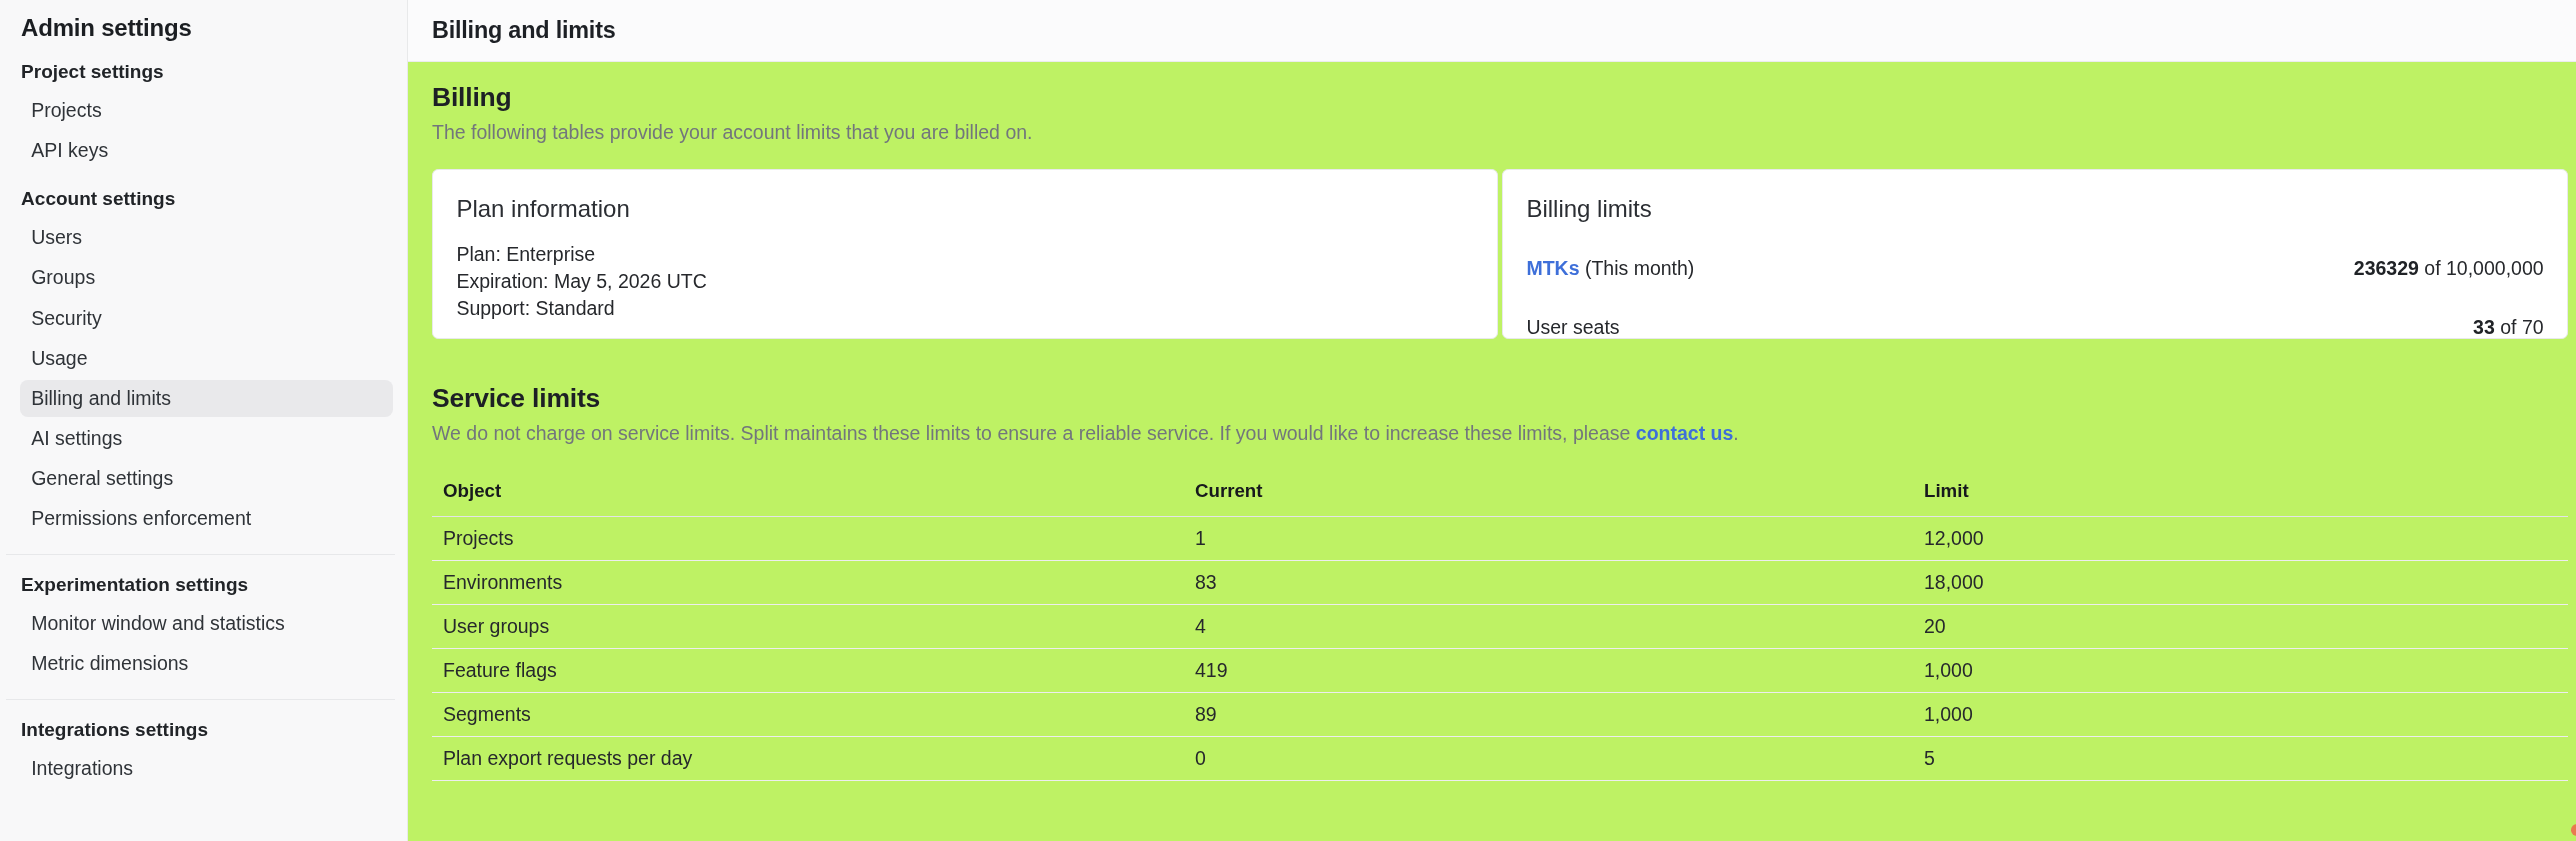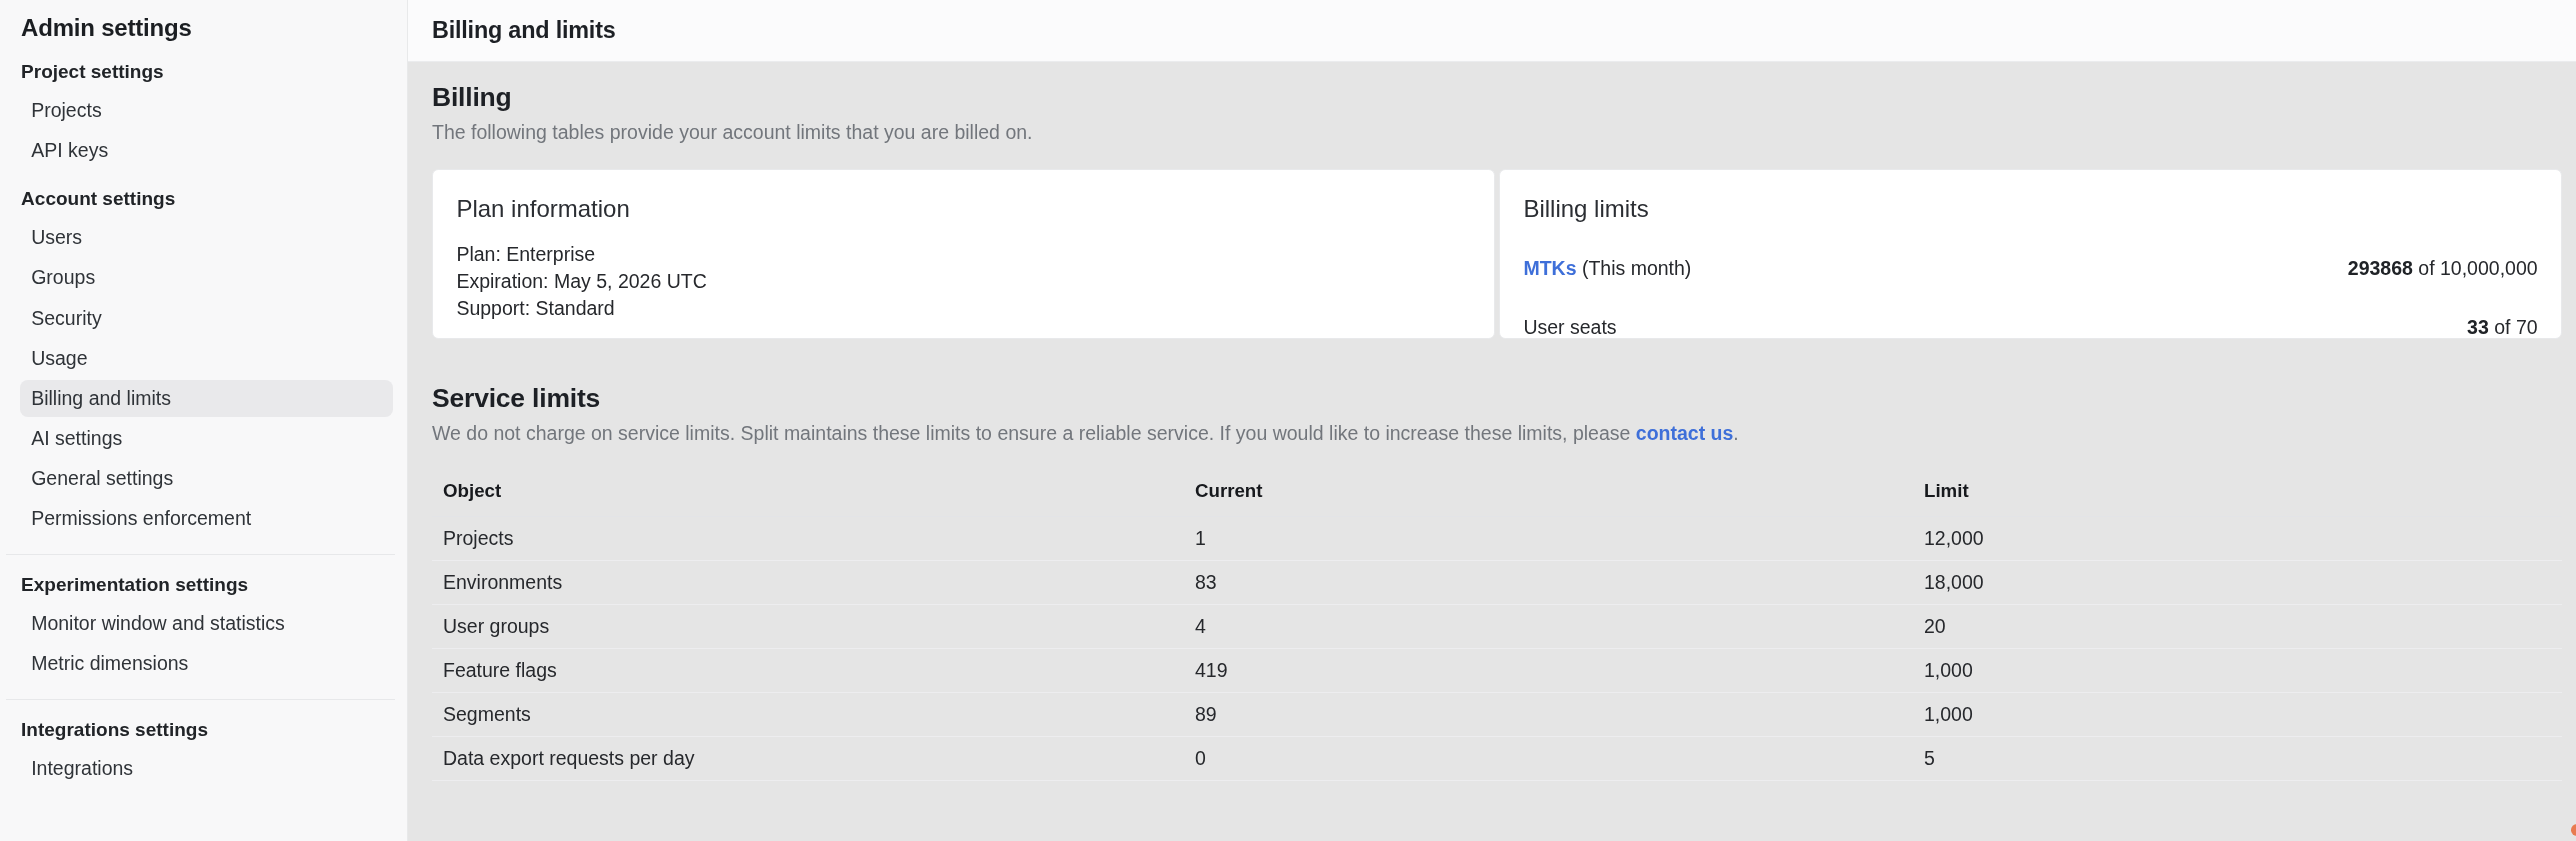--- a/index.html
+++ b/index.html
@@ -42,21 +42,21 @@
   }
 
   
   .main{flex:1;min-width:0;display:flex;flex-direction:column;}
   .topbar{
     height:62px;flex-shrink:0;
     background:#fbfbfc;border-bottom:1.6px solid #ebecee;
     display:flex;align-items:center;padding-left:24px;
     font-size:23.4px;font-weight:700;color:#1d2025;letter-spacing:-0.2px;
   }
-  .content{flex:1;background:#e5e5e5;padding:0 14px 0 24px;overflow:hidden;}
+  .content{flex:1;background:#bef264;padding:0 8px 0 24px;overflow:hidden;}
 
   .section-heading{
     font-size:26.5px;font-weight:700;color:#1d2025;
     margin:20px 0 0;letter-spacing:-0.2px;
   }
   .section-heading.service{margin-top:44px;}
   .section-desc{font-size:19.5px;color:#72767c;margin:7.8px 0 0;}
 
   
   .cards{display:flex;gap:4px;margin-top:25px;}
@@ -139,21 +139,21 @@
               <div class="card-line">Plan: Enterprise</div>
               <div class="card-line">Expiration: May 5, 2026 UTC</div>
               <div class="card-line">Support: Standard</div>
             </div>
         </div>
         <div class="card">
           <div class="card-title">Billing limits</div>
           <div>
               <div class="limit-row">
                 <span><a class="link">MTKs</a> (This month)</span>
-                <span><strong>293868</strong> of 10,000,000</span>
+                <span><strong>236329</strong> of 10,000,000</span>
               </div>
               <div class="limit-row">
                 <span>User seats</span>
                 <span><strong>33</strong> of 70</span>
               </div>
             </div>
         </div>
       </div>
 
       <h2 class="section-heading service">Service limits</h2>
@@ -192,21 +192,21 @@
               <td>Feature flags</td>
               <td>419</td>
               <td>1,000</td>
             </tr>
             <tr>
               <td>Segments</td>
               <td>89</td>
               <td>1,000</td>
             </tr>
             <tr>
-              <td>Data export requests per day</td>
+              <td>Plan export requests per day</td>
               <td>0</td>
               <td>5</td>
             </tr>
           </tbody>
       </table>
 
     </div>
   </div>
 
   <div class="beacon"></div>

